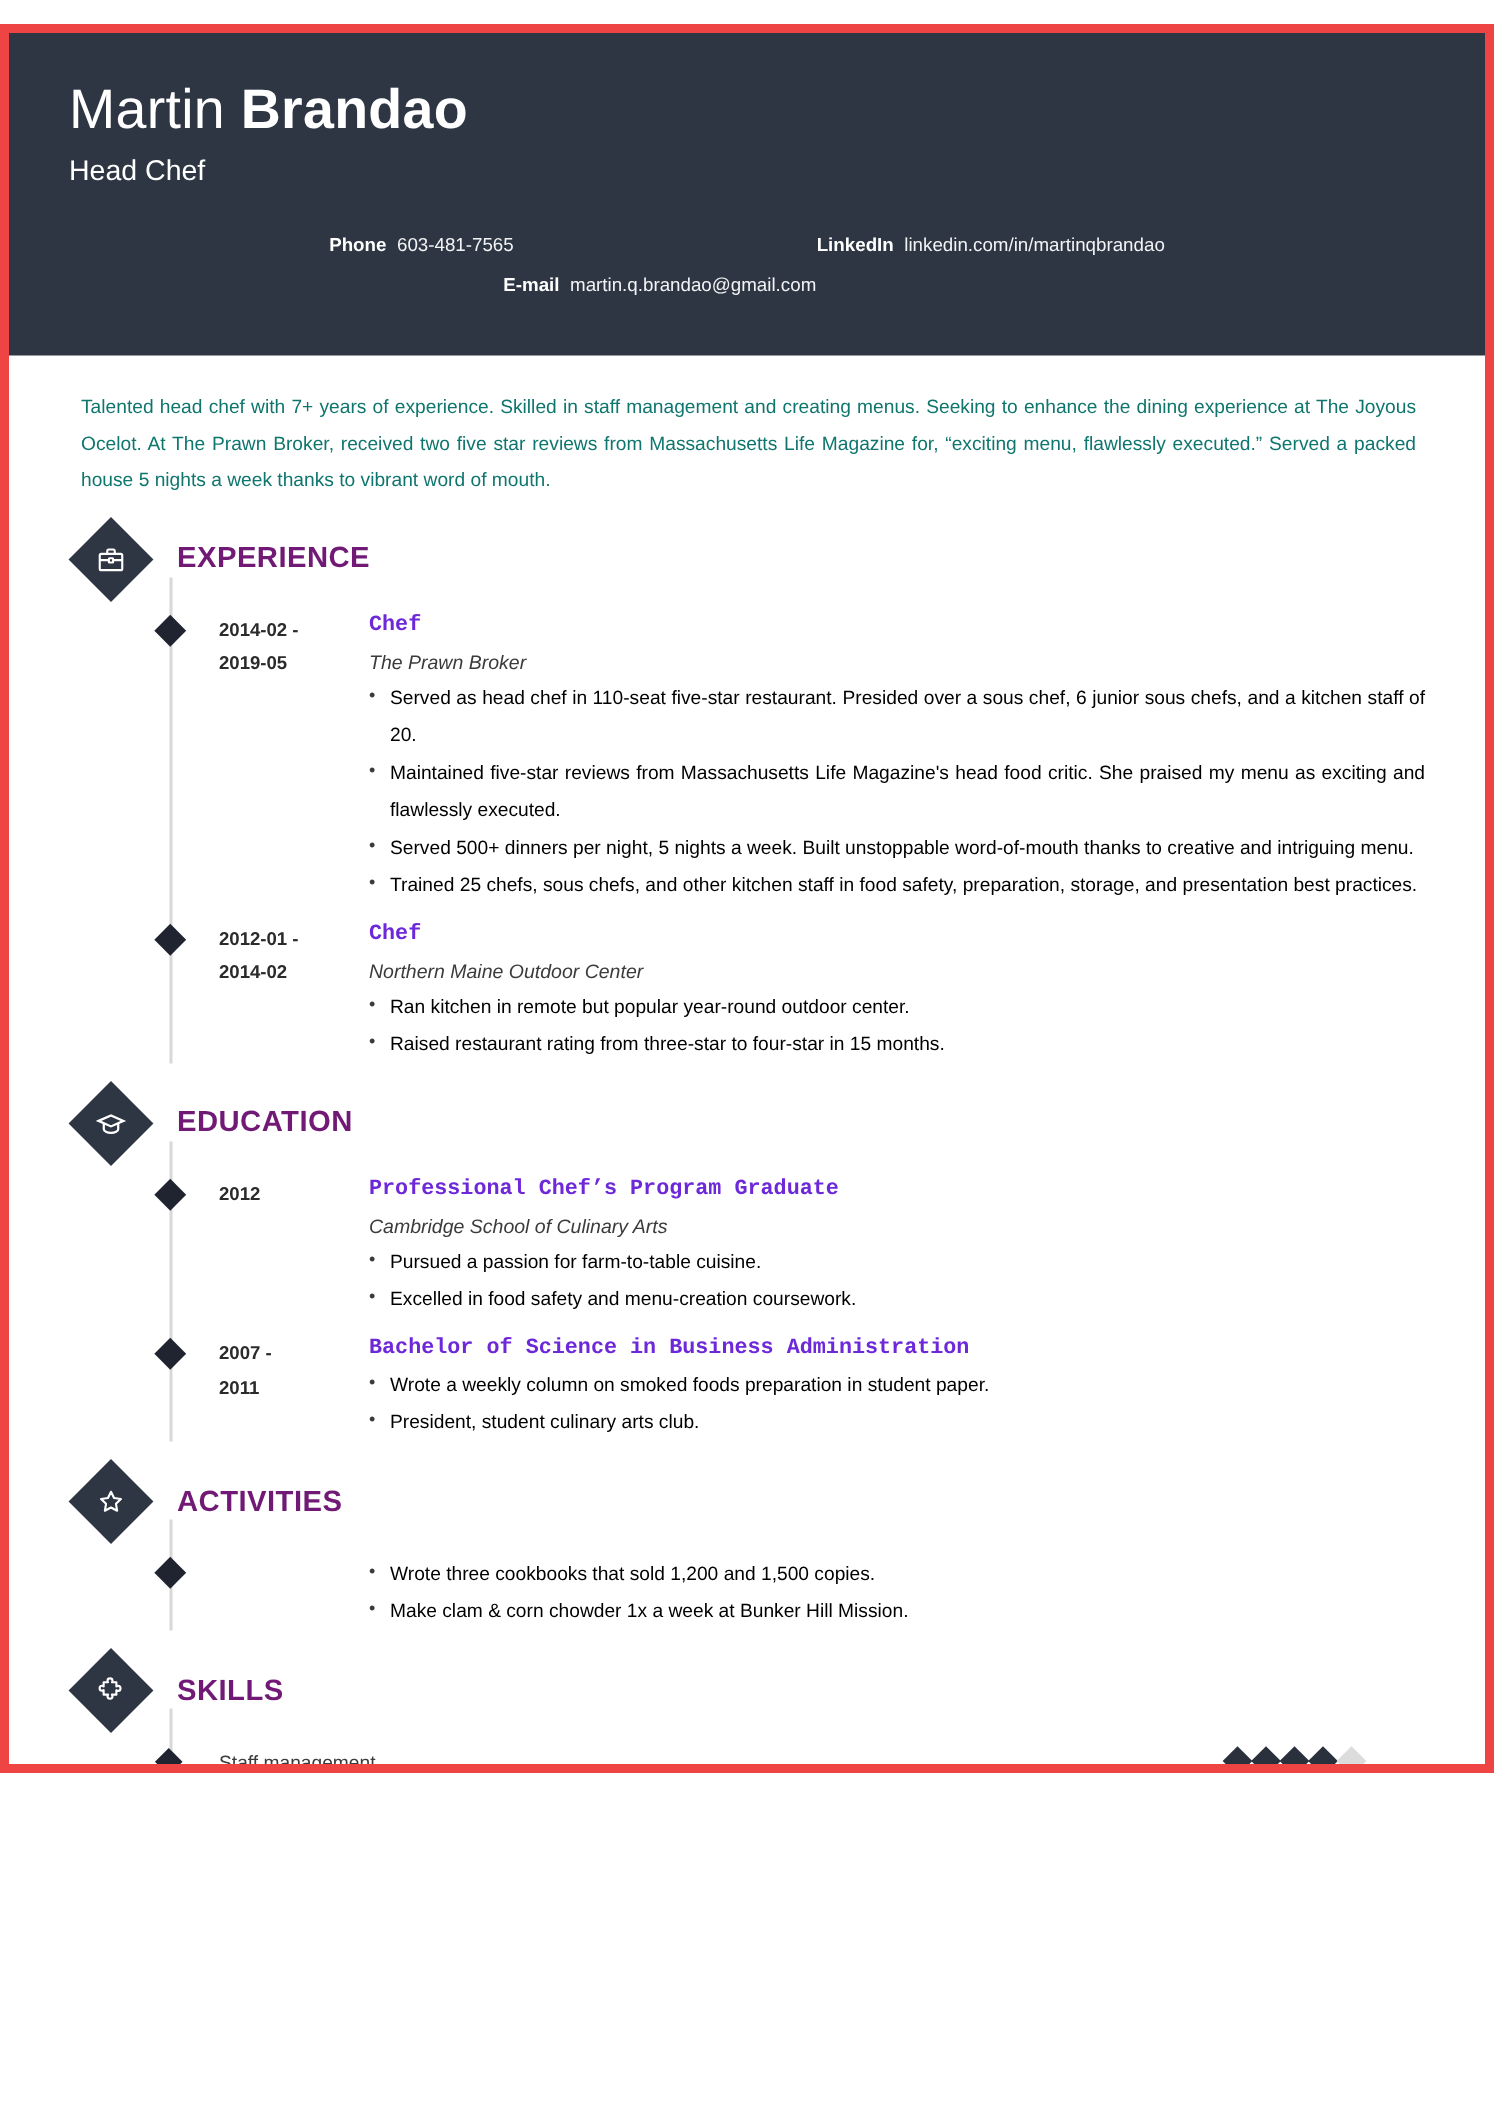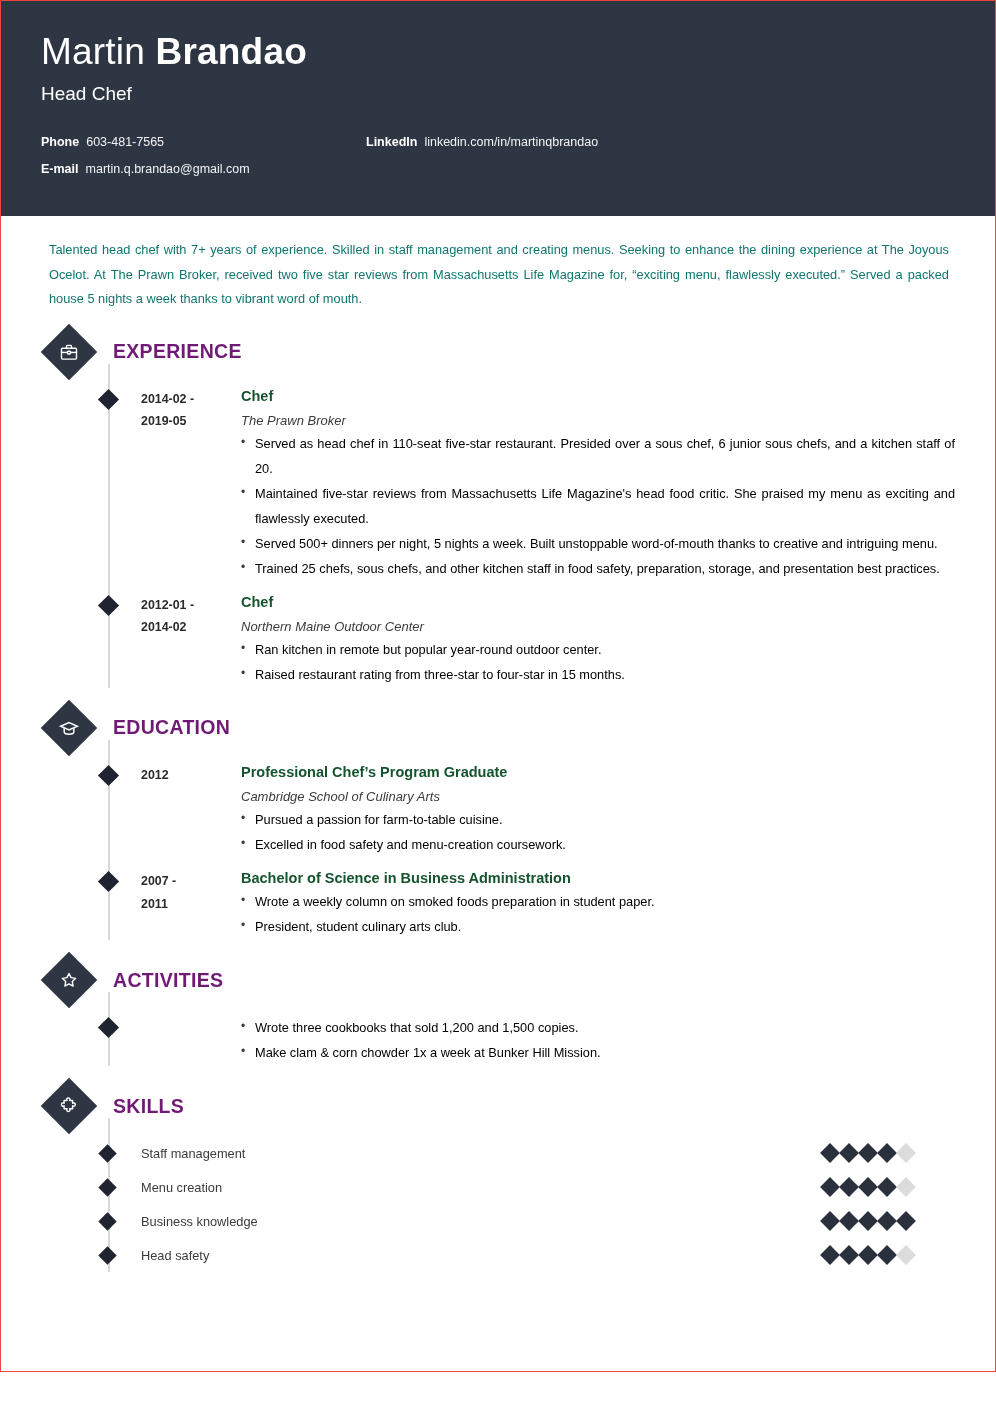--- a/index.html
+++ b/index.html
@@ -6,24 +6,25 @@
 
   html, body {
     width: 996px;
     background: #ffffff;
     font-family: "Liberation Sans", sans-serif;
   }
 
   .page {
     position: relative;
     width: 996px;
-    height: 1372px;
+    height: 1166px;
     background: #ffffff;
-    border: 1px solid #ef4444;
+    border: 6px solid #ef4444;
     overflow: hidden;
+    margin-top: 16px;
   }
 
   
   .header {
     background: #2e3643;
     padding: 30px 40px 26px 40px;
     color: #ffffff;
     height: 215px;
   }
   .name {
@@ -42,20 +43,21 @@
     color: #ffffff;
   }
 
   .contact-grid {
     margin-top: 30px;
   }
   .contact-row {
     display: flex;
     align-items: baseline;
     margin-bottom: 13px;
+    justify-content: center;
   }
   .contact-cell {
     display: flex;
     align-items: baseline;
     font-size: 12.5px;
   }
   .contact-cell.col1 { width: 325px; flex: 0 0 325px; }
   .contact-label {
     font-weight: 700;
     margin-right: 7px;
@@ -155,22 +157,23 @@
     color: #2b2b2b;
     line-height: 1.82;
     padding-top: 2px;
   }
 
   .entry-main { flex: 1 1 auto; padding-left: 0; }
 
   .entry-title {
     font-size: 14.5px;
     font-weight: 700;
-    color: #14532d;
+    color: #6d28d9;
     line-height: 1.4;
+    font-family: Liberation Mono, monospace;
   }
   .entry-sub {
     font-size: 13px;
     font-style: italic;
     color: #3b3b3b;
     margin-top: 7px;
     margin-bottom: 4px;
   }
 
   ul.bullets { list-style: none; margin-top: 2px; }

